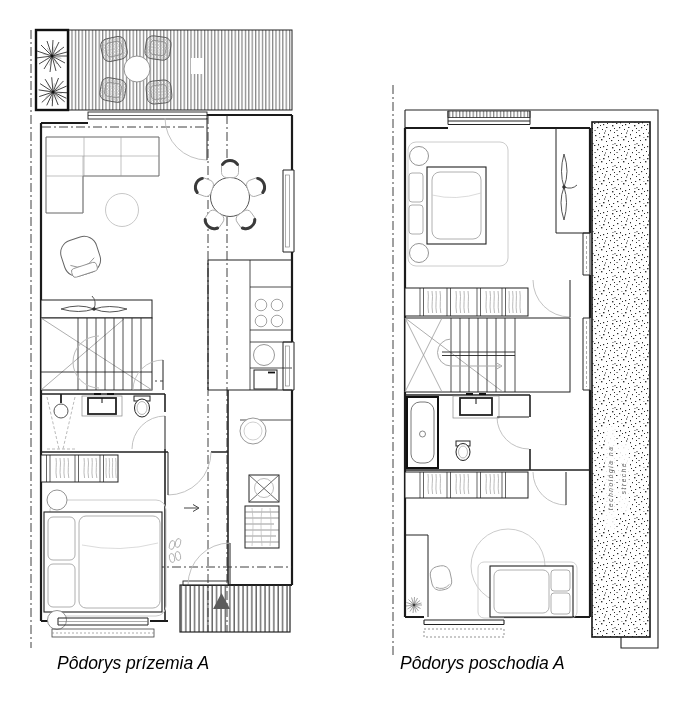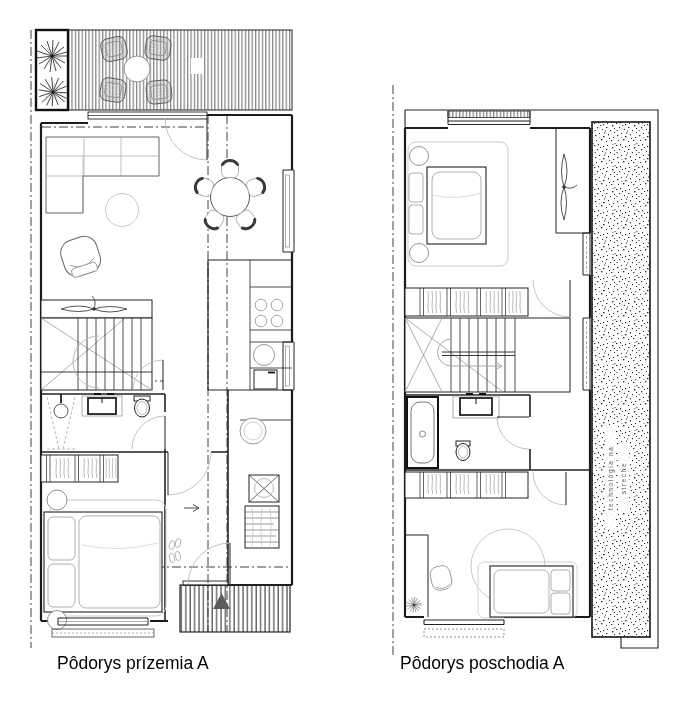--- a/index.html
+++ b/index.html
@@ -1,17 +1,17 @@
 <!DOCTYPE html>
 <html><head>
 <meta charset="utf-8">
 <style>
   html,body{margin:0;padding:0;background:#fff;}
   .sheet{position:relative;width:676px;height:702px;background:#fff;overflow:hidden;
-         font-family:"Liberation Sans",sans-serif;}
+         font-family:"Liberation Sans",sans-serif;font-style:italic;}
   svg{position:absolute;left:0;top:0;}
   .plan-label{font-family:"Liberation Sans",sans-serif;font-size:17.5px;fill:#000;}
   .roof-note{font-family:"Liberation Sans",sans-serif;font-size:6.5px;fill:#555;letter-spacing:1.6px;}
   .wall{stroke:#1b1b1b;fill:none;}
   .thinwall{stroke:#222;fill:none;}
   .furn{stroke:#999;fill:none;}
   .lightfurn{stroke:#c8c8c8;fill:none;}
   .dashdot{stroke:#2a2a2a;stroke-width:0.9;fill:none;stroke-dasharray:9 3 2 3;}
   .doorarc{stroke:#bbb;stroke-width:0.9;fill:none;}
   .doorleaf{stroke:#333;stroke-width:1.1;fill:none;}

